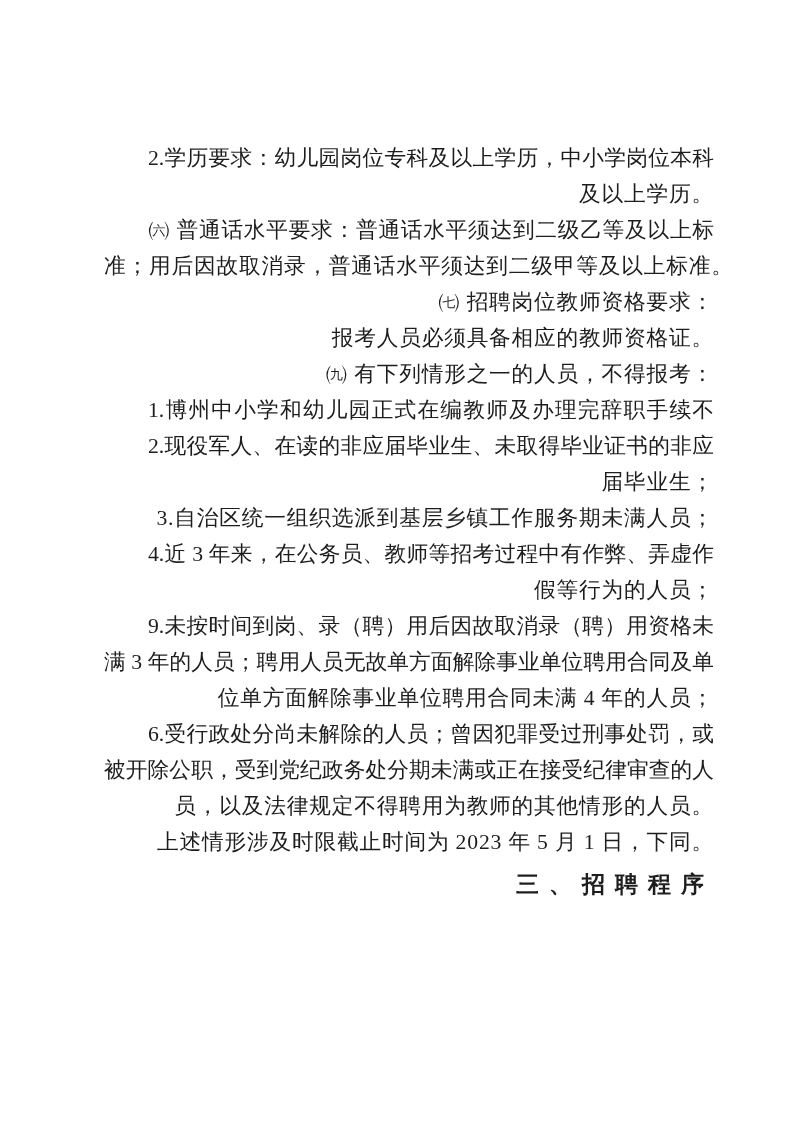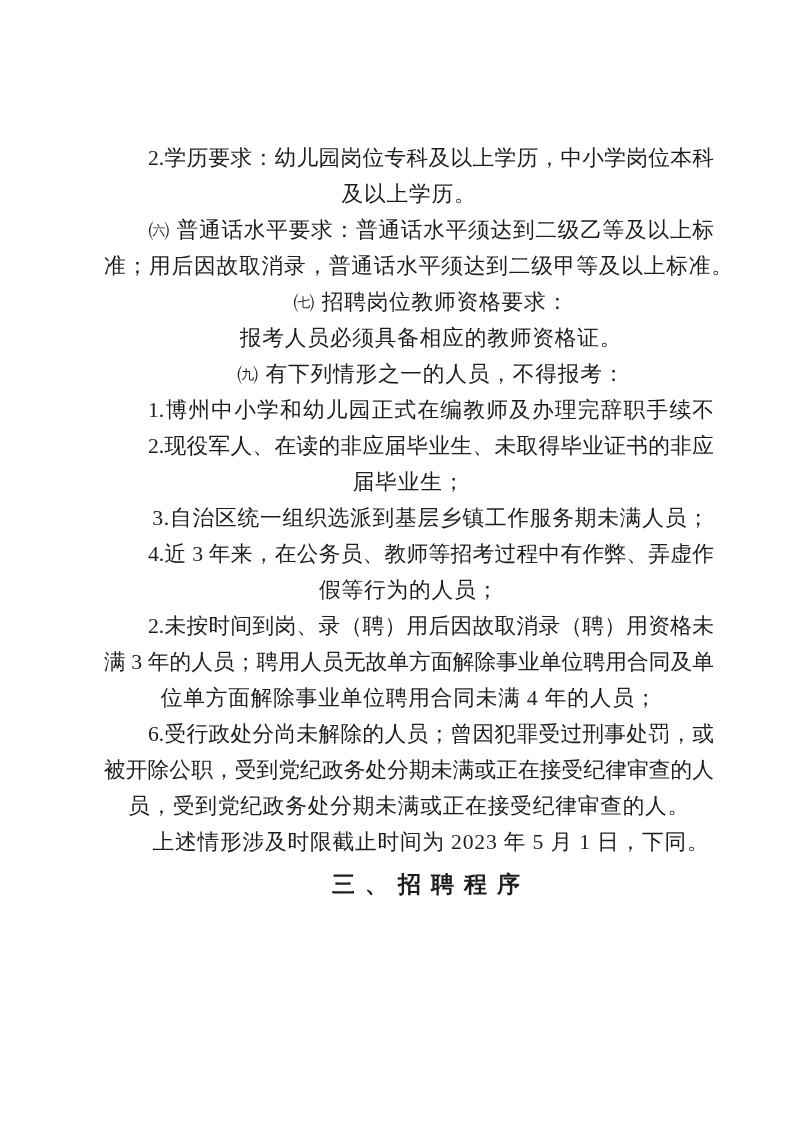--- a/index.html
+++ b/index.html
@@ -21,21 +21,21 @@
     left: 104px;
     top: 140px;
     width: 610px;
   }
   .line {
     height: 36px;
     line-height: 36px;
     font-size: 21.7px;
     letter-spacing: 0.8px;
     white-space: nowrap;
-    text-align: center;
+    text-align: right;
   }
   .line.fill {
     letter-spacing: 0;
     white-space: normal;
     text-align: justify;
     text-align-last: justify;
     text-justify: inter-character;
   }
   .line.first {
     text-indent: 44px;
@@ -80,27 +80,27 @@
     <div class="line first fill">1.博州中小学和幼儿园正式在编教师及办理完辞职手续不</div>
 
     <div class="line first fill">2.现役军人、在读的非应届毕业生、未取得毕业证书的非应</div>
     <div class="line">届毕业生；</div>
 
     <div class="line first">3.自治区统一组织选派到基层乡镇工作服务期未满人员；</div>
 
     <div class="line first fill">4.近 3 年来，在公务员、教师等招考过程中有作弊、弄虚作</div>
     <div class="line">假等行为的人员；</div>
 
-    <div class="line first fill">2.未按时间到岗、录（聘）用后因故取消录（聘）用资格未</div>
+    <div class="line first fill">9.未按时间到岗、录（聘）用后因故取消录（聘）用资格未</div>
     <div class="line fill">满 3 年的人员；聘用人员无故单方面解除事业单位聘用合同及单</div>
     <div class="line">位单方面解除事业单位聘用合同未满 4 年的人员；</div>
 
     <div class="line first fill">6.受行政处分尚未解除的人员；曾因犯罪受过刑事处罚，或</div>
     <div class="line fill">被开除公职，受到党纪政务处分期未满或正在接受纪律审查的人</div>
-    <div class="line">员，受到党纪政务处分期未满或正在接受纪律审查的人。</div>
+    <div class="line">员，以及法律规定不得聘用为教师的其他情形的人员。</div>
 
     <div class="line first">上述情形涉及时限截止时间为 2023 年 5 月 1 日，下同。</div>
 
     <div class="line first heading">三、招聘程序</div>
 
   </div>
 
   <div class="footer">– 2 –</div>
 </div>
 

